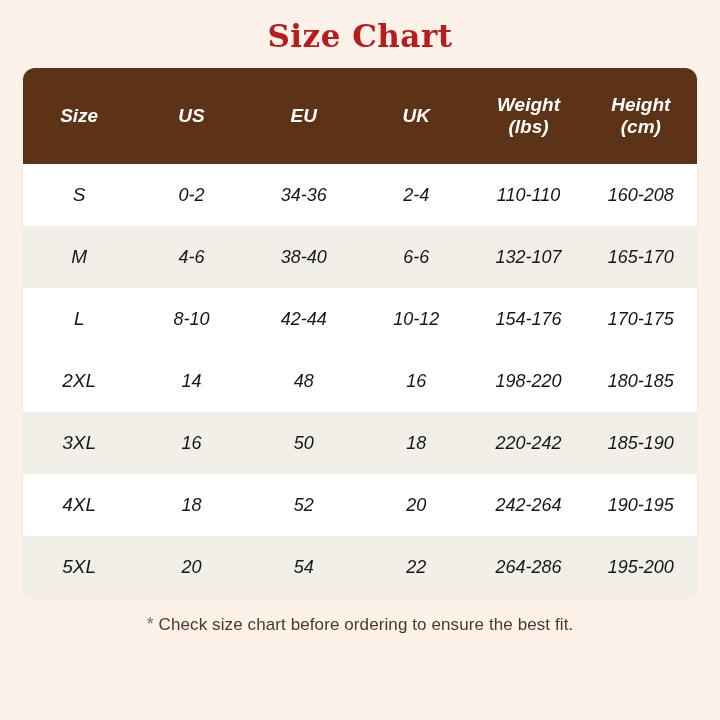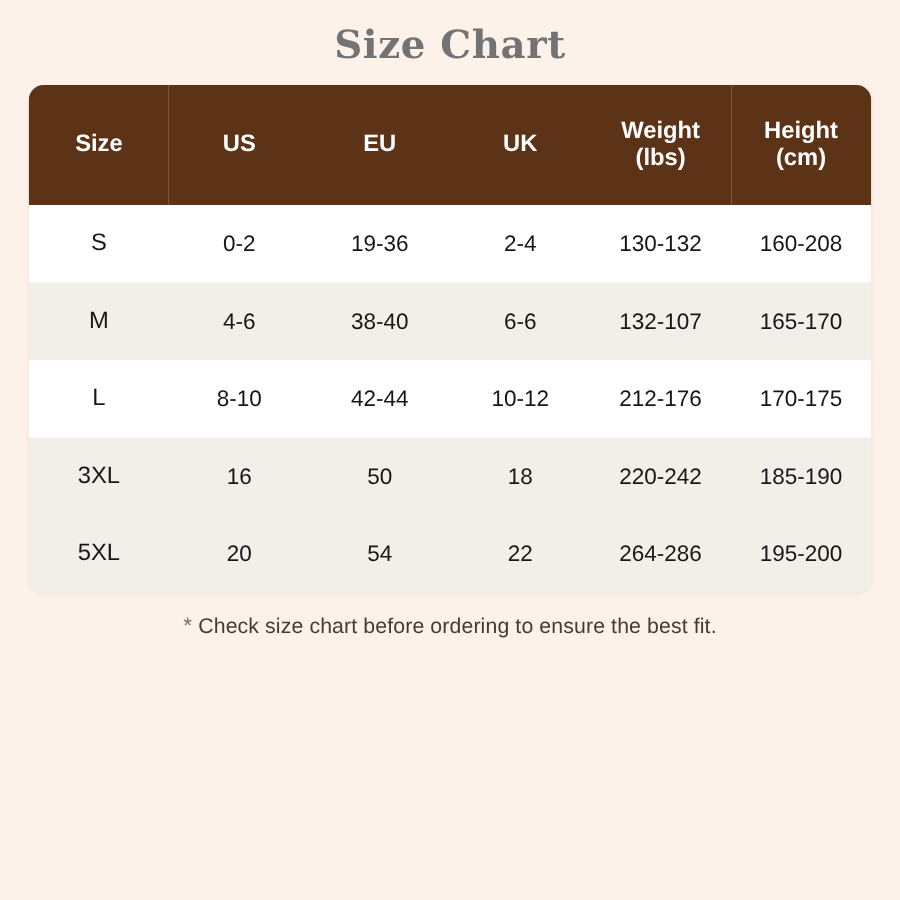--- a/index.html
+++ b/index.html
@@ -19,31 +19,32 @@
     box-sizing: border-box;
     display: flex;
     flex-direction: column;
     align-items: center;
     padding: 0;
   }
   .title {
     font-family: "DejaVu Serif", serif;
     font-weight: bold;
     font-size: 31px;
-    color: #737373;
+    color: #b91c1c;
     letter-spacing: 0.5px;
     margin-top: 18px;
     margin-bottom: 14px;
     text-align: center;
   }
   .table-wrap {
     width: 674px;
     border-radius: 12px;
     overflow: hidden;
     box-shadow: 0 1px 3px rgba(80,50,30,0.08);
+    font-style: italic;
   }
   table.size-chart {
     border-collapse: collapse;
     width: 100%;
     table-layout: fixed;
   }
   table.size-chart th {
     background: #5a3venture;
   }
   thead th {
@@ -119,48 +120,64 @@
           <th>
             <span>Height</span>
             <span class="sub">(cm)</span>
           </th>
         </tr>
       </thead>
       <tbody>
         <tr class="odd">
           <td class="size-col">S</td>
           <td>0-2</td>
-          <td>19-36</td>
+          <td>34-36</td>
           <td>2-4</td>
-          <td>130-132</td>
+          <td>110-110</td>
           <td>160-208</td>
         </tr>
         <tr class="even">
           <td class="size-col">M</td>
           <td>4-6</td>
           <td>38-40</td>
           <td>6-6</td>
           <td>132-107</td>
           <td>165-170</td>
         </tr>
         <tr class="odd">
           <td class="size-col">L</td>
           <td>8-10</td>
           <td>42-44</td>
           <td>10-12</td>
-          <td>212-176</td>
+          <td>154-176</td>
           <td>170-175</td>
+        </tr>
+        <tr class="odd">
+          <td class="size-col">2XL</td>
+          <td>14</td>
+          <td>48</td>
+          <td>16</td>
+          <td>198-220</td>
+          <td>180-185</td>
         </tr>
         <tr class="even">
           <td class="size-col">3XL</td>
           <td>16</td>
           <td>50</td>
           <td>18</td>
           <td>220-242</td>
           <td>185-190</td>
+        </tr>
+        <tr class="odd">
+          <td class="size-col">4XL</td>
+          <td>18</td>
+          <td>52</td>
+          <td>20</td>
+          <td>242-264</td>
+          <td>190-195</td>
         </tr>
         <tr class="even">
           <td class="size-col">5XL</td>
           <td>20</td>
           <td>54</td>
           <td>22</td>
           <td>264-286</td>
           <td>195-200</td>
         </tr>
       </tbody>

